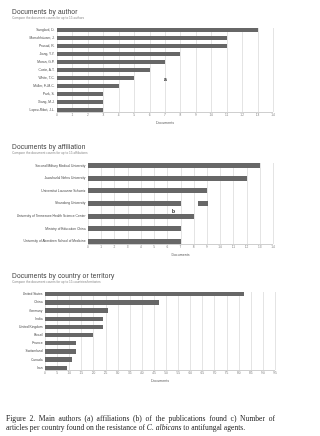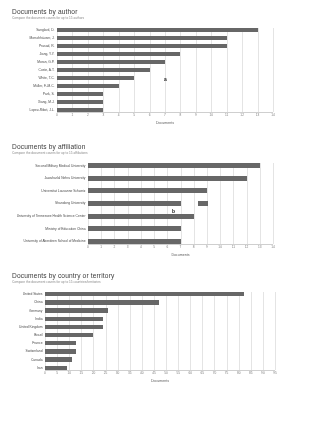--- a/index.html
+++ b/index.html
@@ -480,14 +480,17 @@
           <div class="tick" style="left: 78.9474%;">75</div>
           <div class="tick" style="left: 84.2105%;">80</div>
           <div class="tick" style="left: 89.4737%;">85</div>
           <div class="tick" style="left: 94.7368%;">90</div>
           <div class="tick" style="left: 100%;">95</div>
         </div>
       <div class="xlabel" style="position:absolute; left:45px; right:6px; top:88px;">Documents</div>
     </div>
   </div>
 
+  <div class="caption">
+    <span>Figure 2. Main authors (a) affiliations (b) of the publications found c) Number of articles per country found on the resistance of </span><span class="it">C. albicans</span><span> to antifungal agents.</span>
+  </div>
 
 </div>
 
 </body></html>

